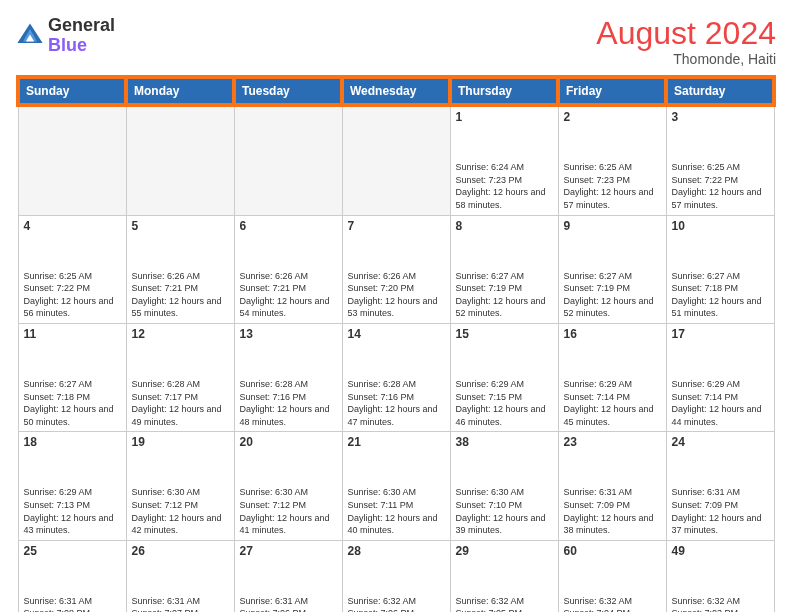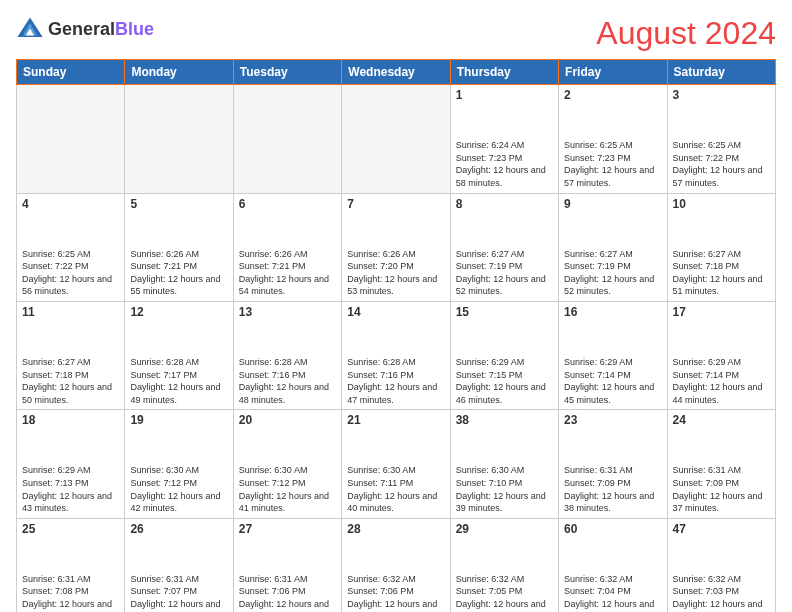--- a/index.html
+++ b/index.html
@@ -23,21 +23,21 @@
       align-items: flex-start;
       margin-bottom: 8px;
     }
     .logo {
       display: flex;
       align-items: center;
       gap: 4px;
     }
     .logo-text {
       display: flex;
-      flex-direction: row;
+      flex-direction: column;
       line-height: 1.1;
     }
     .logo-general {
       font-size: 18px;
       font-weight: bold;
       color: #333;
     }
     .logo-blue {
       font-size: 18px;
       font-weight: bold;
@@ -67,21 +67,21 @@
       width: 100%;
       table-layout: fixed;
     }
     .calendar th {
       background: #2a6db5;
       color: #fff;
       text-align: left;
       padding: 5px 6px;
       font-size: 12px;
       font-weight: bold;
-      border: 1px solid #f97316;
+      border: 4px solid #f97316;
     }
     .calendar td {
       vertical-align: top;
       border: 1px solid #ccc;
       padding: 3px 5px;
       font-size: 9.5px;
       color: #333;
       height: 82px;
       background: #fff;
     }
@@ -116,20 +116,21 @@
         <polygon points="20,10 30,28 10,28" fill="#5599d8"></polygon>
         <polygon points="20,18 26,28 14,28" fill="#fff"></polygon>
       </svg>
       <div class="logo-text">
         <span class="logo-general">General</span>
         <span class="logo-blue">Blue</span>
       </div>
     </div>
     <div class="title-block">
       <div class="month-year">August 2024</div>
+      <div class="location">Thomonde, Haiti</div>
     </div>
   </div>
 
   <table class="calendar">
     <thead>
       <tr>
       <th>Sunday</th>
           <th>Monday</th>
           <th>Tuesday</th>
           <th>Wednesday</th>
@@ -266,21 +267,21 @@
           </td>
           <td>
             <span class="day-number">29</span>
             <div class="day-info">Sunrise: 6:32 AM<br>Sunset: 7:05 PM<br>Daylight: 12 hours and 32 minutes.</div>
           </td>
           <td>
             <span class="day-number">60</span>
             <div class="day-info">Sunrise: 6:32 AM<br>Sunset: 7:04 PM<br>Daylight: 12 hours and 31 minutes.</div>
           </td>
           <td>
-            <span class="day-number">47</span>
+            <span class="day-number">49</span>
             <div class="day-info">Sunrise: 6:32 AM<br>Sunset: 7:03 PM<br>Daylight: 12 hours and 30 minutes.</div>
           </td>
         </tr>
       </tbody>
   </table>
 
   <div class="footer-note">
     <span>Daylight hours</span>
   </div>
 </div>

